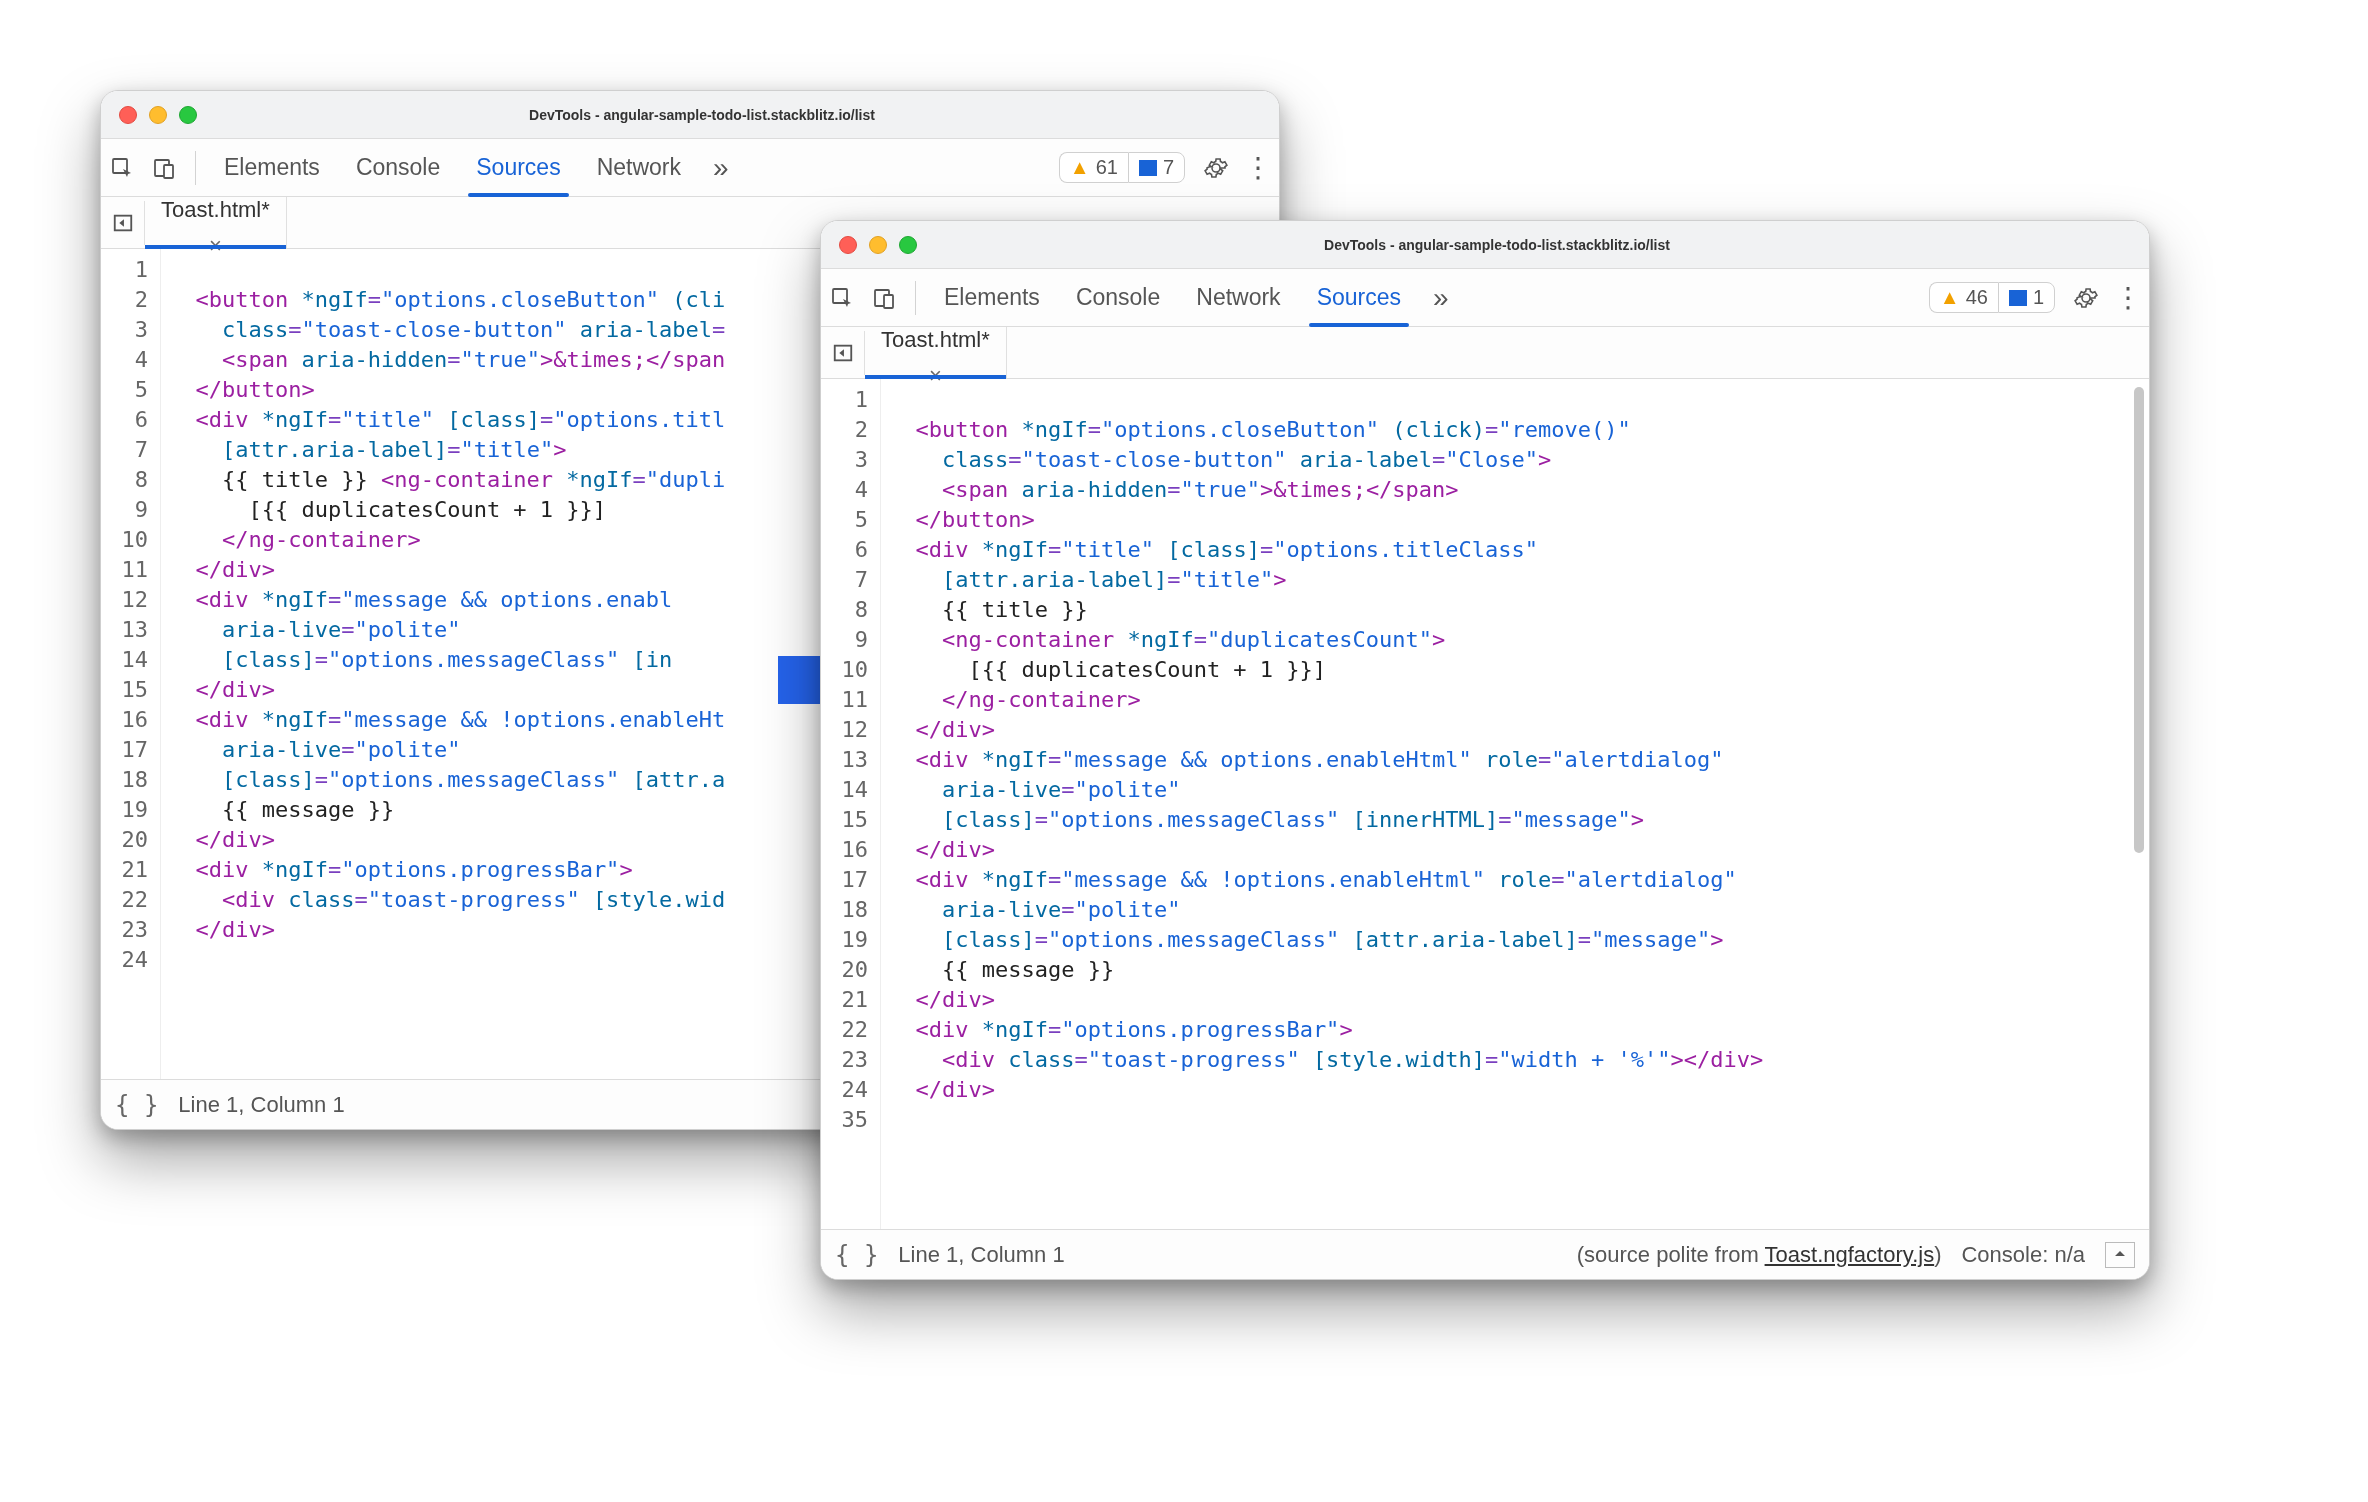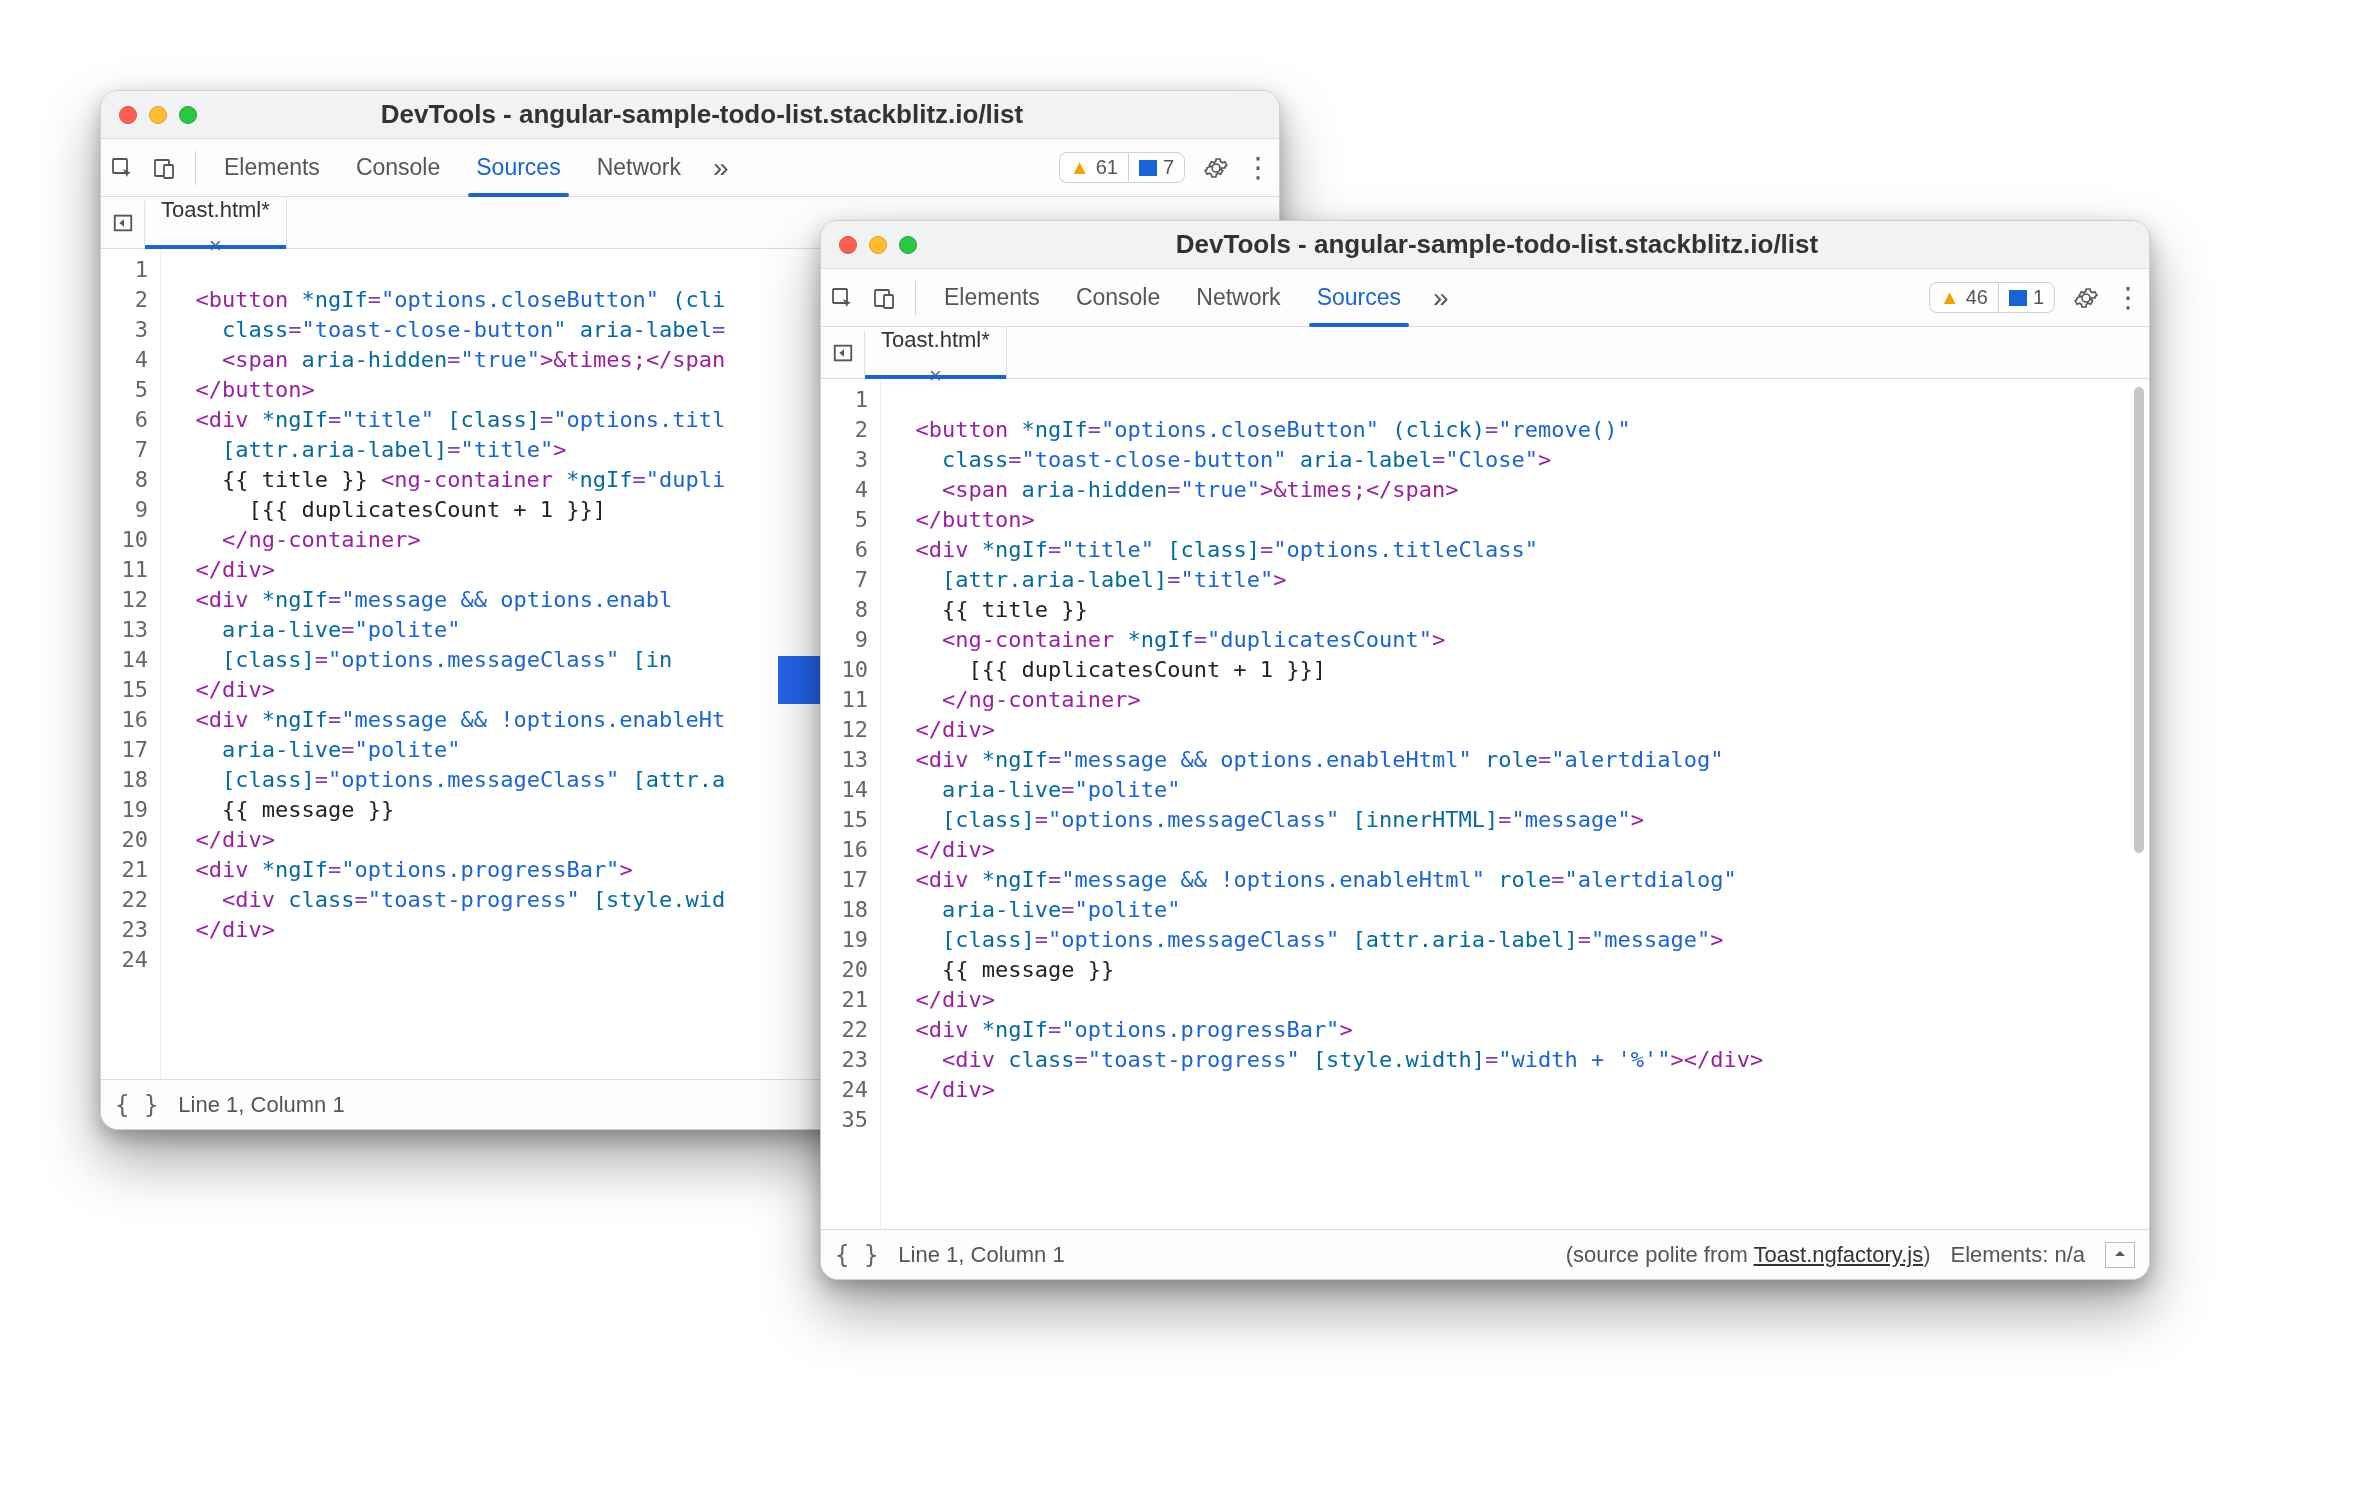--- a/index.html
+++ b/index.html
@@ -17,21 +17,21 @@
     flex-direction: column;
   }
   #win-left  { left: 100px;  top: 90px;  width: 1180px; height: 1040px; z-index: 1; }
   #win-right { left: 820px;  top: 220px; width: 1330px; height: 1060px; z-index: 3; }
 
   .titlebar {
     height: 48px;
     background: #f1f2f3;
     border-bottom: 1px solid #dcdcdc;
     display: flex; align-items: center;
-    font-size: 26px; font-weight: 600; color: #333;
+    font-size: 14px; font-weight: 600; color: #333;
     position: relative;
   }
   .traffic { display:flex; gap:12px; padding:0 18px; }
   .dot { width: 18px; height: 18px; border-radius: 50%; }
   .dot.red    { background:#ff5f57; border:1px solid #e24a41; }
   .dot.yellow { background:#ffbd2e; border:1px solid #e1a123; }
   .dot.green  { background:#28c840; border:1px solid #1fa633; }
   .titlebar .title { flex:1; text-align:center; padding-right:90px; }
 
   .tabstrip {
@@ -322,20 +322,20 @@
       </div>
   </div>
 
   <div class="statusbar">
     <span class="braces">{ }</span>
     <span>Line 1, Column 1</span>
     <span class="spacer"></span>
     <span>
       <span>(source polite from </span><span class="link">Toast.ngfactory.js</span><span>)</span>
     </span>
-    <span>Elements: n/a</span>
+    <span>Console: n/a</span>
     <span class="stepbtn">
       <svg width="18" height="14" viewBox="0 0 18 14">
           <path d="M2 12h14M9 3l-5 5h10z" fill="#555"></path>
         </svg>
     </span>
   </div>
 </div>
 
 </body></html>

